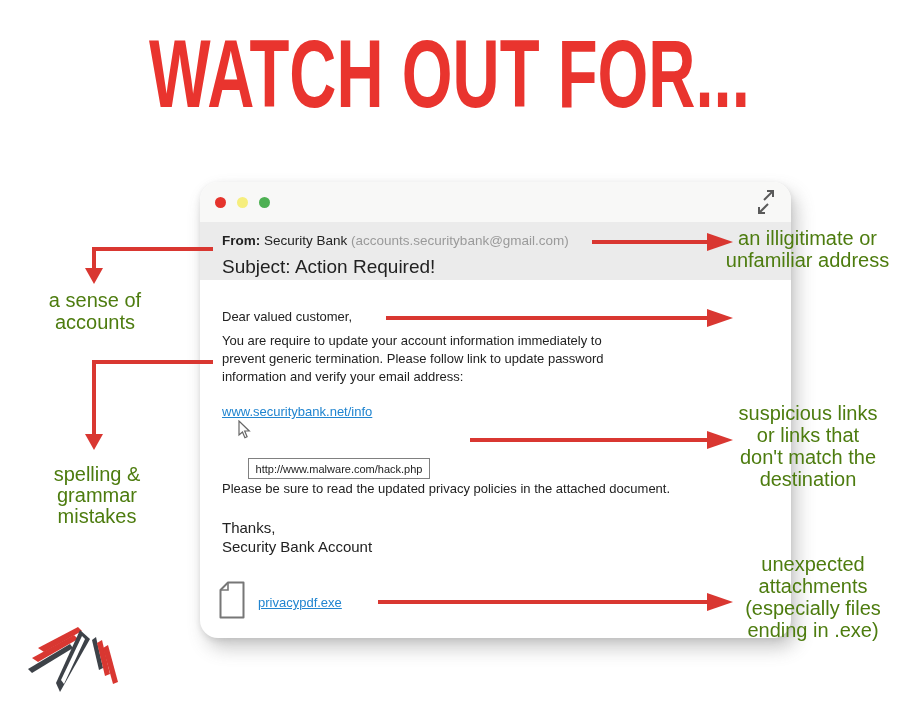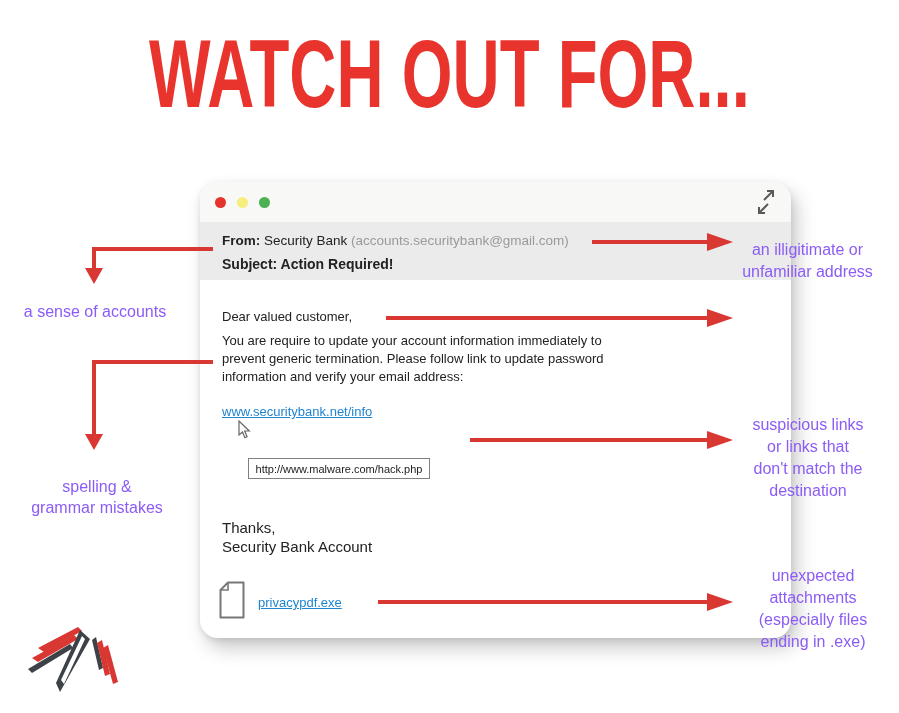--- a/index.html
+++ b/index.html
@@ -19,21 +19,21 @@
             border-radius:18px 18px 0 0;}
   .dot{position:absolute;top:15px;width:11px;height:11px;border-radius:50%;}
   .dot.red{left:15px;background:#e5342d;}
   .dot.yellow{left:37px;background:#f6ee7d;}
   .dot.green{left:59px;background:#4db053;}
   .expand-icon{position:absolute;top:5px;right:11px;width:28px;height:30px;}
 
   .meta{position:absolute;top:40px;left:0;right:0;height:58px;background:#ebebeb;}
   .from-line{position:absolute;left:22px;top:11px;font-size:13.5px;color:#222;white-space:nowrap;}
   .addr{color:#9a9a9a;}
-  .subject-line{position:absolute;left:22px;top:34px;font-size:14px;font-weight:bold;color:#222;}
+  .subject-line{position:absolute;left:22px;top:34px;font-size:19px;font-weight:normal;color:#222;}
 
   .greeting{position:absolute;left:22px;top:127px;font-size:13px;}
   .para1{position:absolute;left:22px;top:150px;font-size:13px;line-height:18px;white-space:pre-line;}
   .phish-link{position:absolute;left:22px;top:222px;font-size:13px;color:#2185d0;
               text-decoration:underline;cursor:pointer;}
   .cursor-icon{position:absolute;left:37px;top:238px;width:15px;height:20px;}
   .tooltip{position:absolute;left:48px;top:256px;width:180px;height:19px;border:1.5px solid #808080;
            background:#fff;font-size:11px;color:#222;display:flex;align-items:center;justify-content:center;
            white-space:nowrap;margin-top:20px;}
   .para2{position:absolute;left:22px;top:299px;font-size:13px;white-space:nowrap;}
@@ -44,22 +44,22 @@
 
   
   .aline{position:absolute;height:4px;background:#d93731;}
   .avline{position:absolute;width:4px;background:#d93731;}
   .ahead-r{position:absolute;width:0;height:0;border-top:9px solid transparent;
            border-bottom:9px solid transparent;border-left:26px solid #d93731;}
   .ahead-d{position:absolute;width:0;height:0;border-left:9px solid transparent;
            border-right:9px solid transparent;border-top:16px solid #d93731;}
 
   
-  .note{position:absolute;font-size:16px;line-height:22px;color:#8b5cf6;text-align:center;
-        white-space:pre-line;margin-top:12px;}
+  .note{position:absolute;font-size:20px;line-height:22px;color:#4d7c0f;text-align:center;
+        white-space:pre-line;}
   .note-left1{left:15px;top:289px;width:160px;}
   .note-left2{left:17px;top:464px;width:160px;line-height:21px;}
   .note-right1{left:725px;top:227px;width:165px;}
   .note-right2{left:725px;top:301px;width:165px;}
   .note-right3{left:733px;top:402px;width:150px;}
   .note-right4{left:738px;top:553px;width:150px;}
 
   .logo{position:absolute;left:28px;top:622px;width:96px;height:78px;}
 </style>
 </head>
@@ -99,20 +99,21 @@
 information and verify your email address:</div>
 
     <a class="phish-link">www.securitybank.net/info</a>
 
     <svg class="cursor-icon" viewBox="0 0 14 20">
       <path d="M1.5,1 L1.5,15 L5,12 L7.4,17.8 L9.6,16.7 L7.2,11 L11.8,11 Z" fill="#fcfcfc" stroke="#666" stroke-width="1.2"></path>
     </svg>
 
     <div class="tooltip">http://www.malware.com/hack.php</div>
 
+    <div class="para2">Please be sure to read the updated privacy policies in the attached document.</div>
     <div class="signoff">Thanks,
 Security Bank Account</div>
 
     <svg class="file-icon" viewBox="0 0 26 38">
       <path d="M9,1.5 H24.5 V36.5 H1.5 V9 Z" fill="#fff" stroke="#777" stroke-width="2" stroke-linejoin="round"></path>
       <path d="M9,1.5 V9 H1.5" fill="none" stroke="#777" stroke-width="1.6"></path>
     </svg>
     <a class="attach-link">privacypdf.exe</a>
   </div>
 

